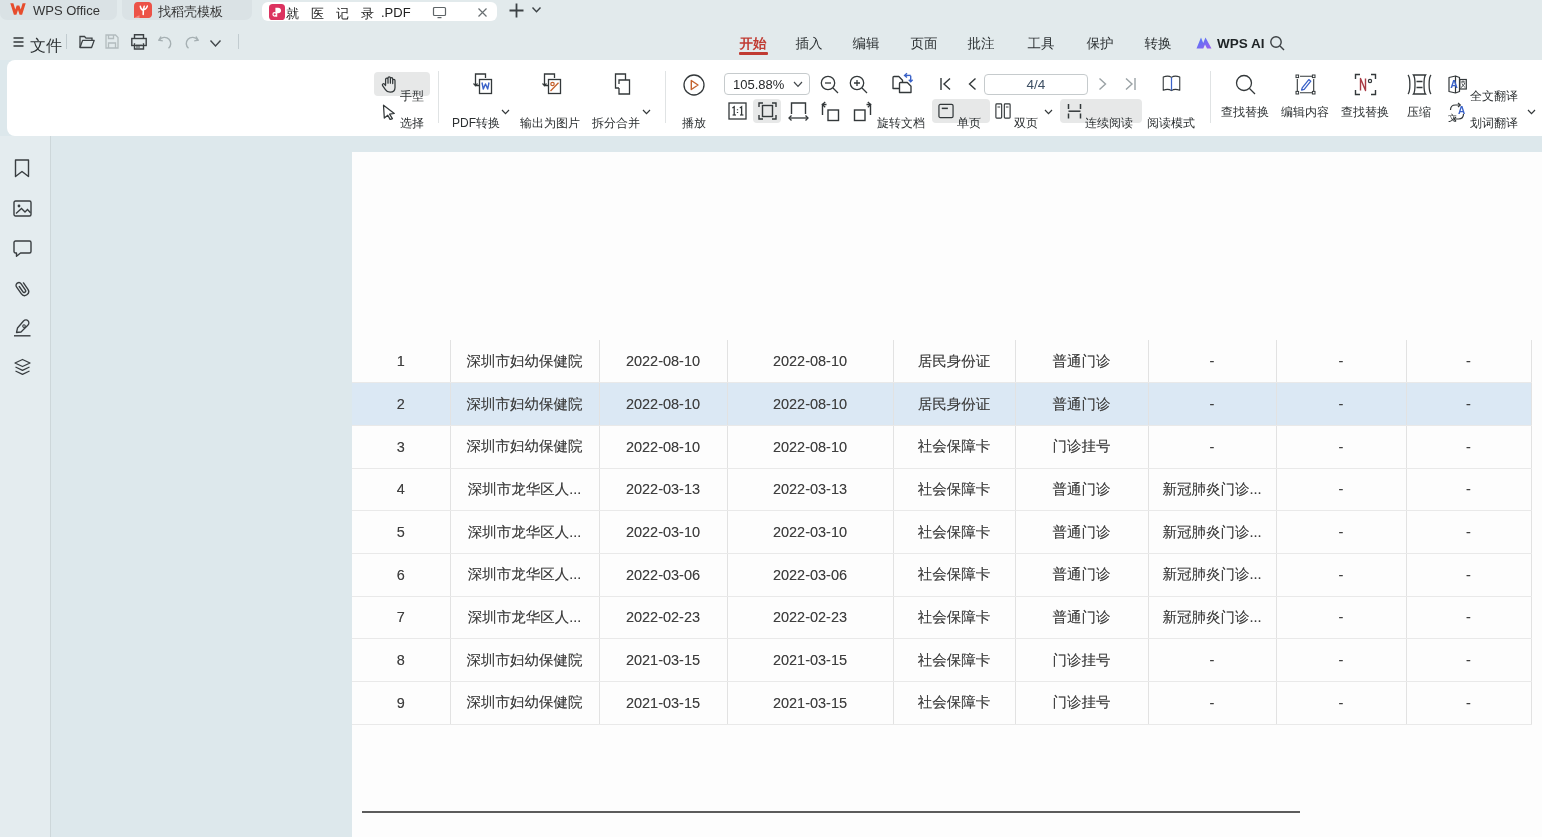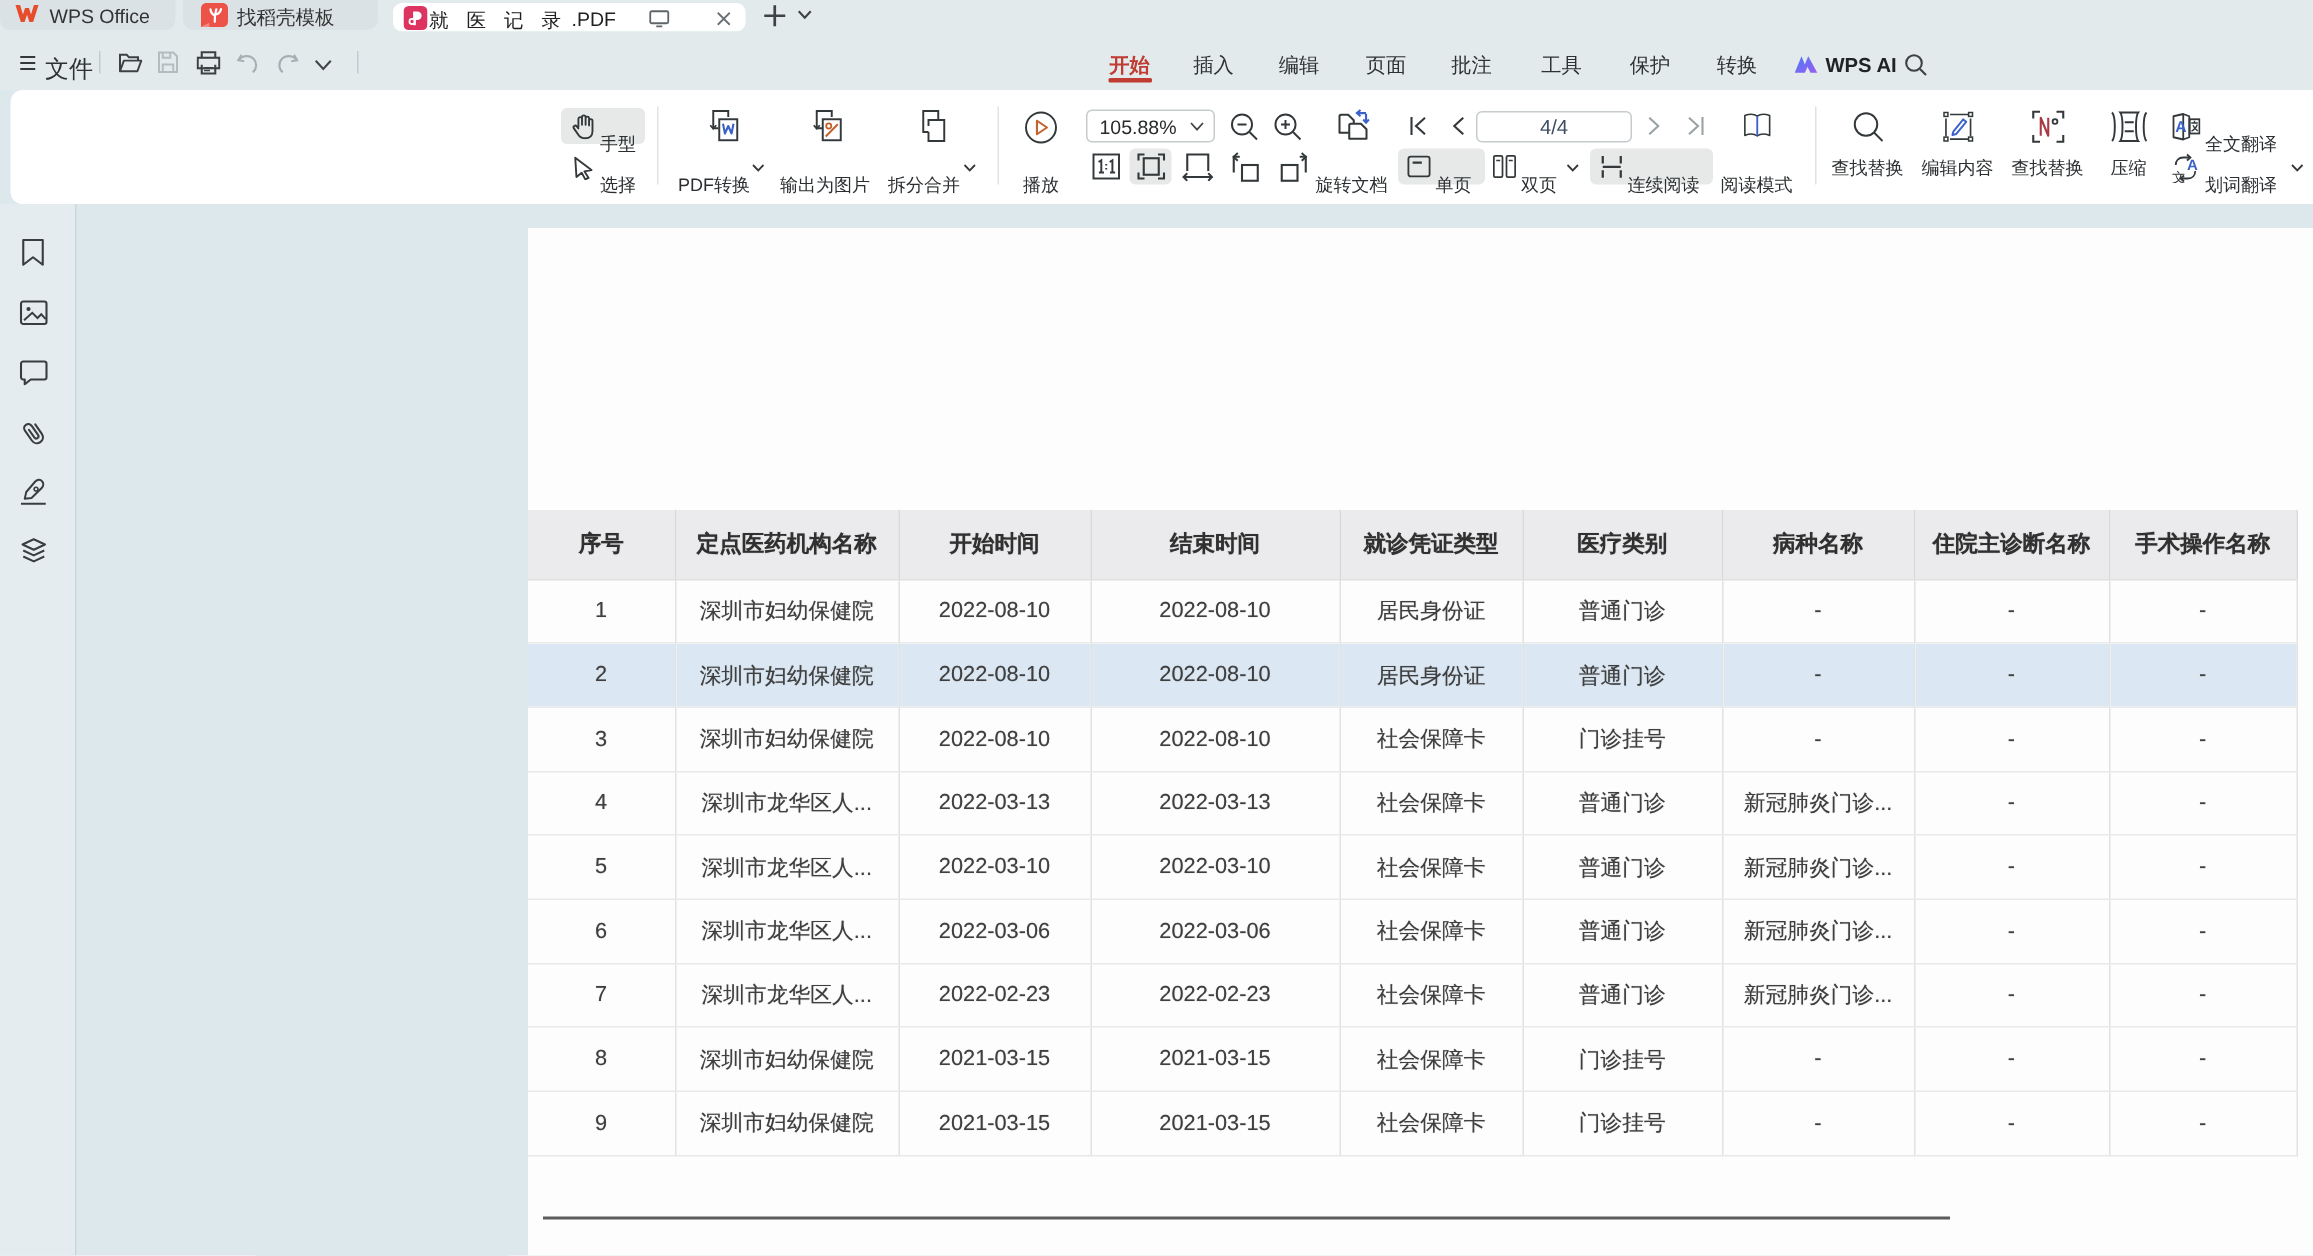--- a/index.html
+++ b/index.html
@@ -365,31 +365,20 @@
           <col style="width:149px">
           <col style="width:128px">
           <col style="width:166px">
           <col style="width:122px">
           <col style="width:133px">
           <col style="width:128px">
           <col style="width:130px">
           <col style="width:125px">
         </colgroup>
       <tbody>
-          <tr class="hr">
-            <td>序号</td>
-            <td>定点医药机构名称</td>
-            <td>开始时间</td>
-            <td>结束时间</td>
-            <td>就诊凭证类型</td>
-            <td>医疗类别</td>
-            <td>病种名称</td>
-            <td>住院主诊断名称</td>
-            <td>手术操作名称</td>
-          </tr>
       <tr>
             <td>1</td>
             <td>深圳市妇幼保健院</td>
             <td>2022-08-10</td>
             <td>2022-08-10</td>
             <td>居民身份证</td>
             <td>普通门诊</td>
             <td>-</td>
             <td>-</td>
             <td>-</td>

